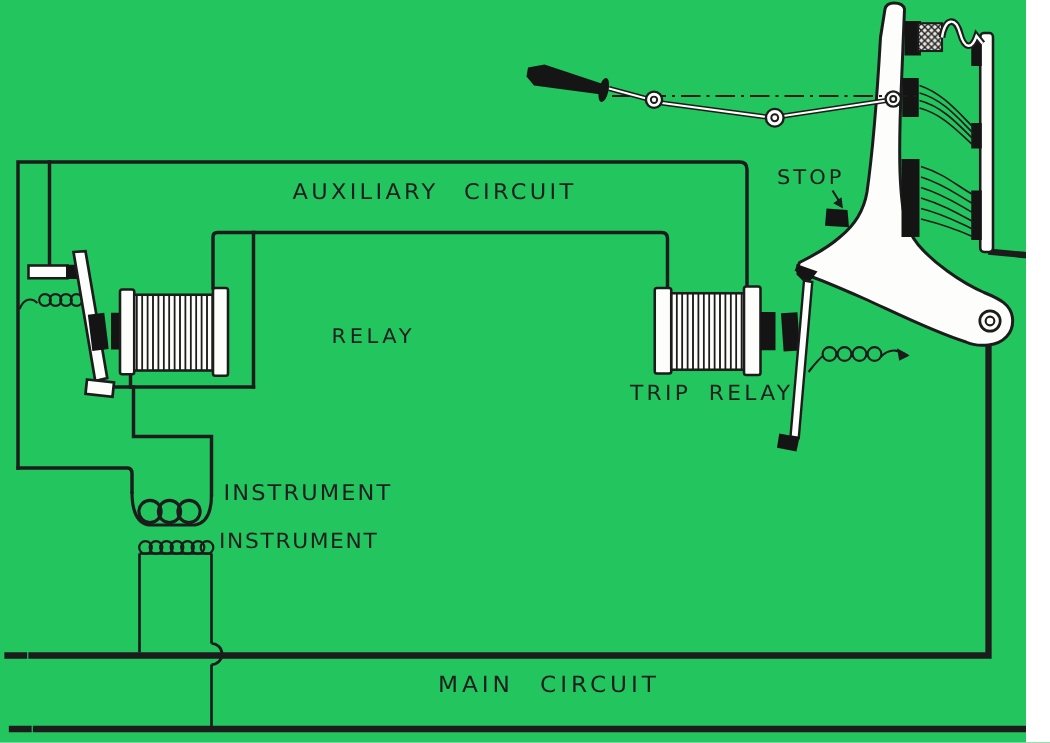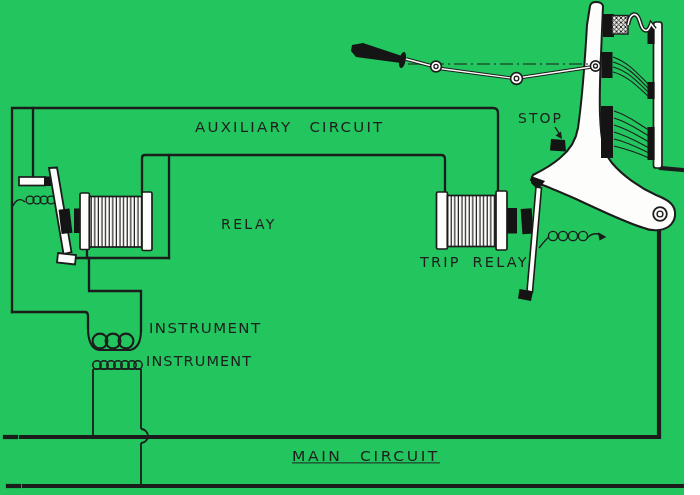--- a/index.html
+++ b/index.html
@@ -18,21 +18,21 @@
     transform:scaleY(.96);
     transform-origin:left top;
   }
   .lbl-aux       {left:195px;top:119px;font-size:15px;letter-spacing:2.2px;word-spacing:10px;}
   .lbl-cor1      {left:178px;top:201px;font-size:14px;letter-spacing:1.6px;word-spacing:4px;}
   .lbl-cor2      {left:221px;top:217px;font-size:14px;letter-spacing:2.4px;text-align:right;}
   .lbl-tripcoil  {left:420px;top:255px;font-size:14.5px;letter-spacing:2.2px;word-spacing:5px;}
   .lbl-stop      {left:518px;top:111px;font-size:14px;letter-spacing:2px;}
   .lbl-inst1     {left:149px;top:320px;font-size:15px;letter-spacing:1.4px;}
   .lbl-inst2     {left:146px;top:354px;font-size:14.5px;letter-spacing:1.1px;}
-  .lbl-main      {left:292px;top:448px;font-size:15.5px;letter-spacing:2.6px;word-spacing:10px;text-decoration:underline;}
+  .lbl-main      {left:292px;top:448px;font-size:15.5px;letter-spacing:2.6px;word-spacing:10px;}
 </style>
 </head>
 <body>
 
 <div class="figure">
 
   <svg width="700" height="495" viewBox="0 0 700 495">
     <defs>
       <pattern id="coilHatch" patternUnits="userSpaceOnUse" width="3.6" height="8">
         <rect width="3.6" height="8" fill="#fdfdfb"></rect>

